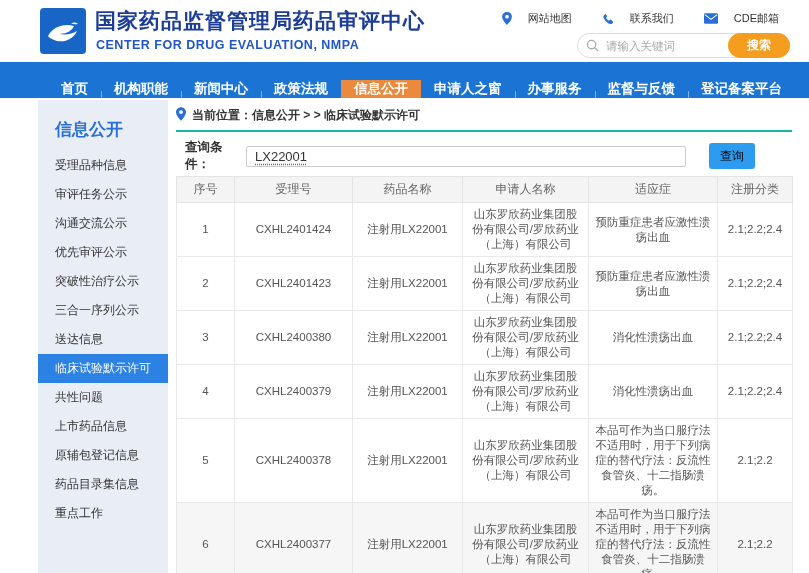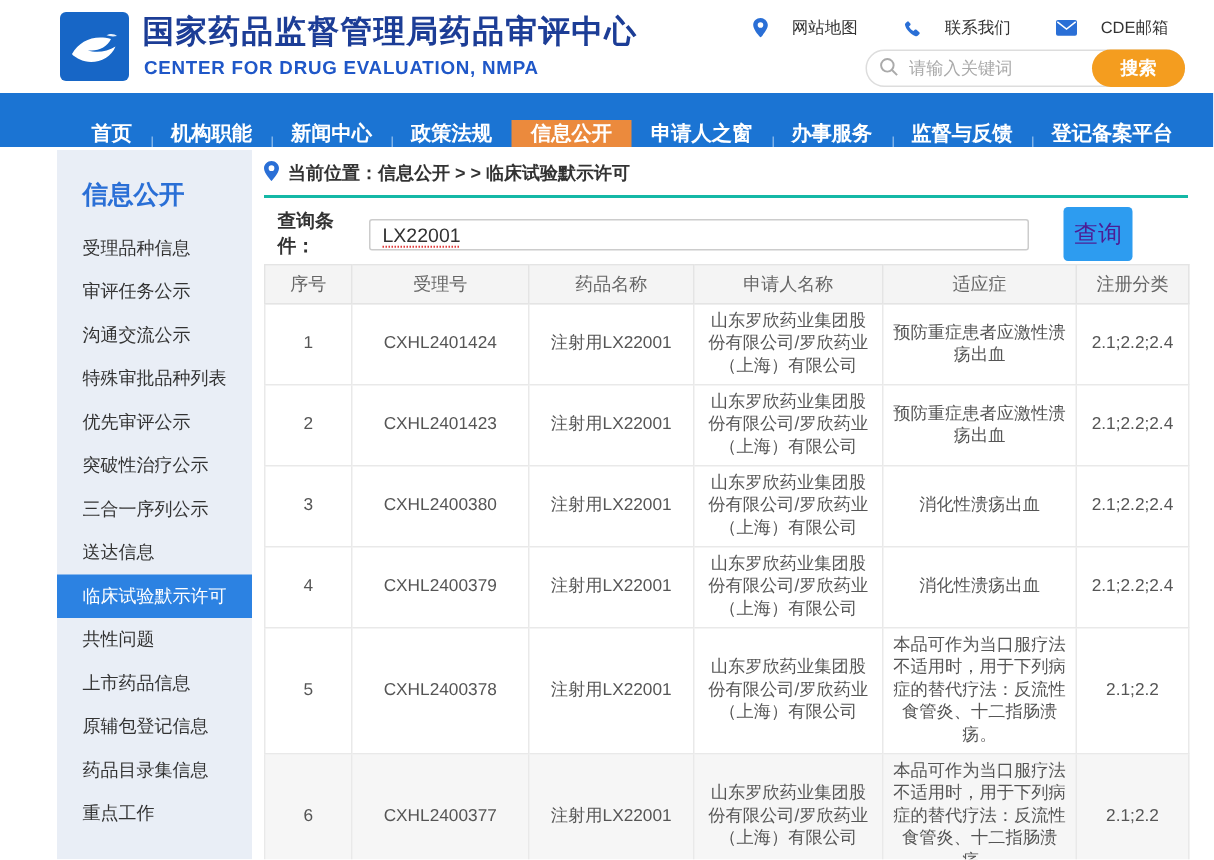--- a/index.html
+++ b/index.html
@@ -53,22 +53,22 @@
   
   .main{position:absolute;left:176px;top:100px;width:616px;}
   .breadcrumb{display:flex;align-items:center;gap:6px;height:32px;font-size:12px;
     color:#333;font-weight:bold;border-bottom:2px solid #14b8a6;}
   .query-row{display:flex;align-items:center;margin-top:11px;height:26px;}
   .query-label{font-size:12.5px;font-weight:bold;color:#333;width:61px;margin-left:9px;}
   .query-input{width:440px;height:21px;border:1px solid #ccc;border-radius:2px;background:#fff;
     display:flex;align-items:center;padding-left:8px;cursor:text;}
   .query-value{font-size:13px;color:#333;text-decoration:underline dotted #e03c3c;
     text-underline-offset:3px;}
-  .query-btn{margin-left:23px;width:46px;height:36px;border:none;border-radius:3px;
-    background:var(--query-blue);color:#4c1d95;font-size:16px;cursor:pointer;font-family:inherit;}
+  .query-btn{margin-left:23px;width:46px;height:26px;border:none;border-radius:3px;
+    background:var(--query-blue);color:#000000;font-size:12px;cursor:pointer;font-family:inherit;}
 
   table.results{margin-top:7px;width:616px;border-collapse:collapse;table-layout:fixed;}
   .results th{height:26px;background:#f4f4f4;border:1px solid #e4e4e4;font-size:12px;
     font-weight:normal;color:#666;}
   .results td{border:1px solid #e9e9e9;font-size:11.5px;color:#555;text-align:center;
     padding:4px 6px;line-height:15px;word-break:break-all;}
   .results tr.highlighted td{background:#f6f6f6;}
   .col-no{width:58px;}.col-acc{width:118px;}.col-drug{width:110px;}
   .col-app{width:126px;}.col-ind{width:129px;}.col-cat{width:75px;}
 </style>
@@ -141,21 +141,20 @@
         <li>登记备案平台</li>
       </ul>
   </div>
 
   <div class="sidebar">
     <div class="sidebar-title">信息公开</div>
     <div>
         <div class="side-item">受理品种信息</div>
         <div class="side-item">审评任务公示</div>
         <div class="side-item">沟通交流公示</div>
-        <div class="side-item">特殊审批品种列表</div>
         <div class="side-item">优先审评公示</div>
         <div class="side-item">突破性治疗公示</div>
         <div class="side-item">三合一序列公示</div>
         <div class="side-item">送达信息</div>
         <div class="side-item active">临床试验默示许可</div>
         <div class="side-item">共性问题</div>
         <div class="side-item">上市药品信息</div>
         <div class="side-item">原辅包登记信息</div>
         <div class="side-item">药品目录集信息</div>
         <div class="side-item">重点工作</div>

